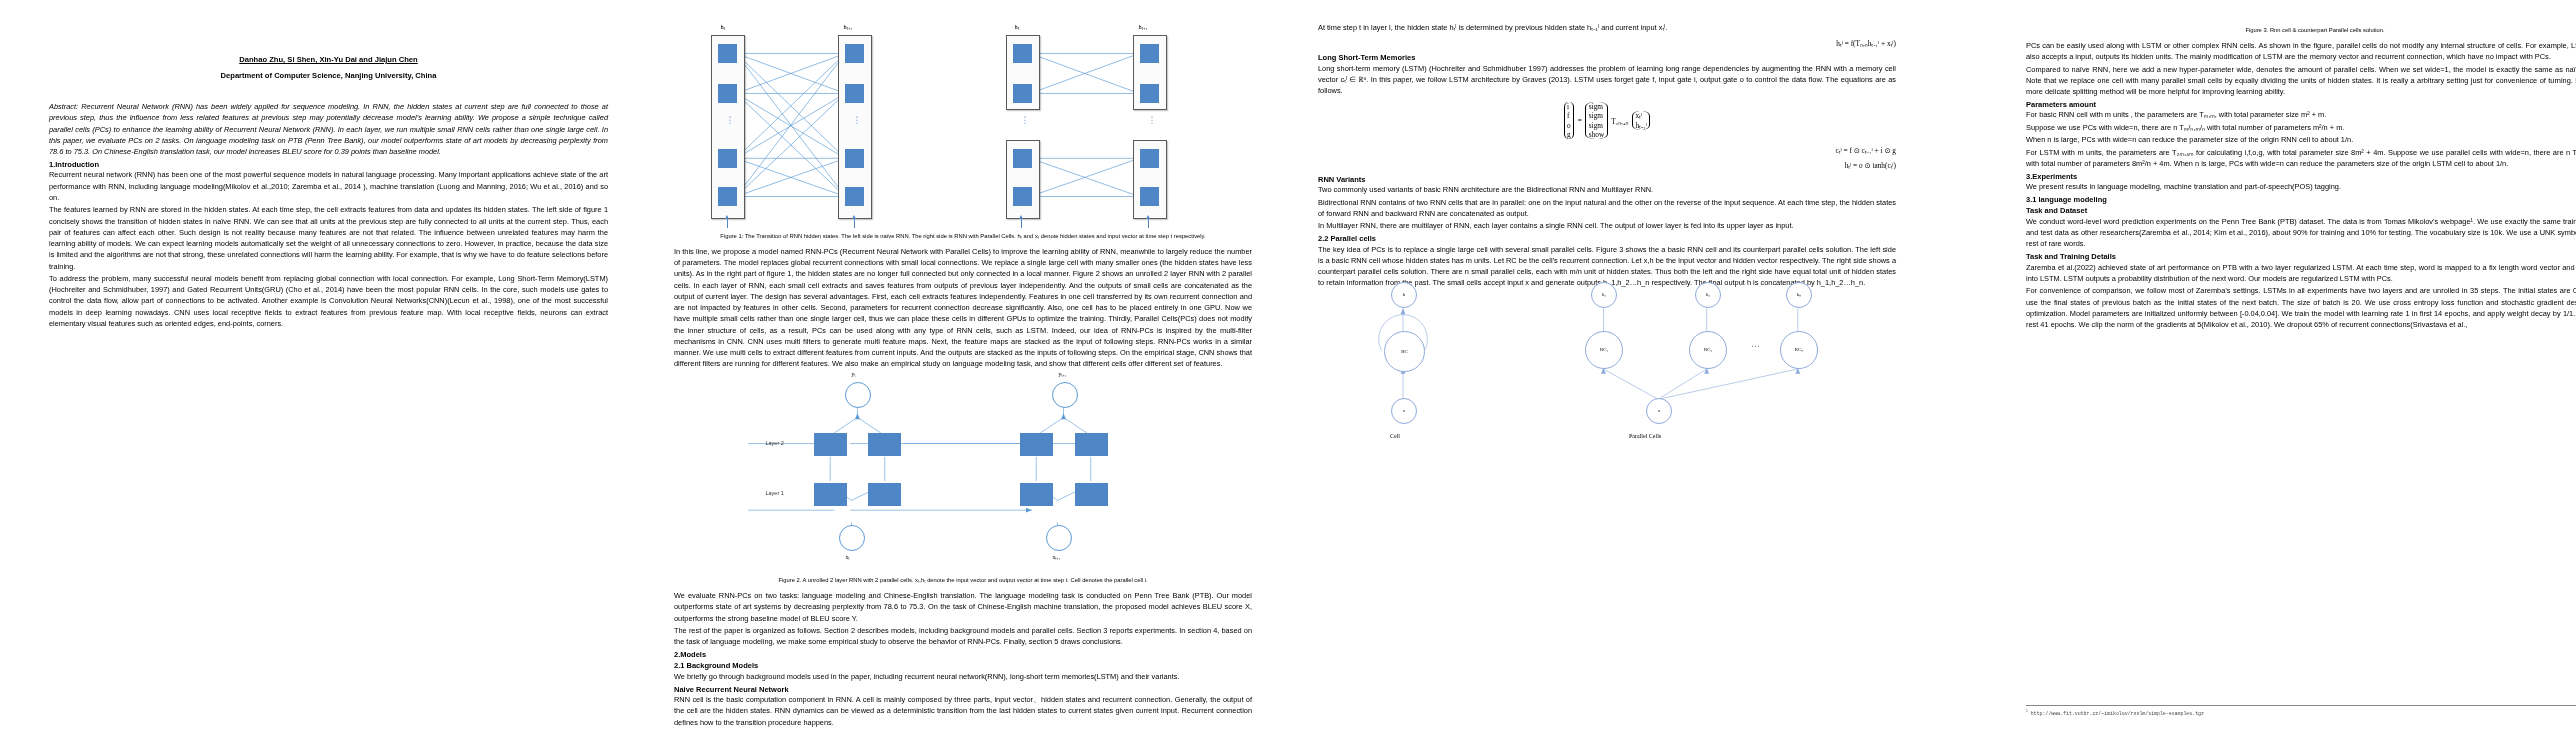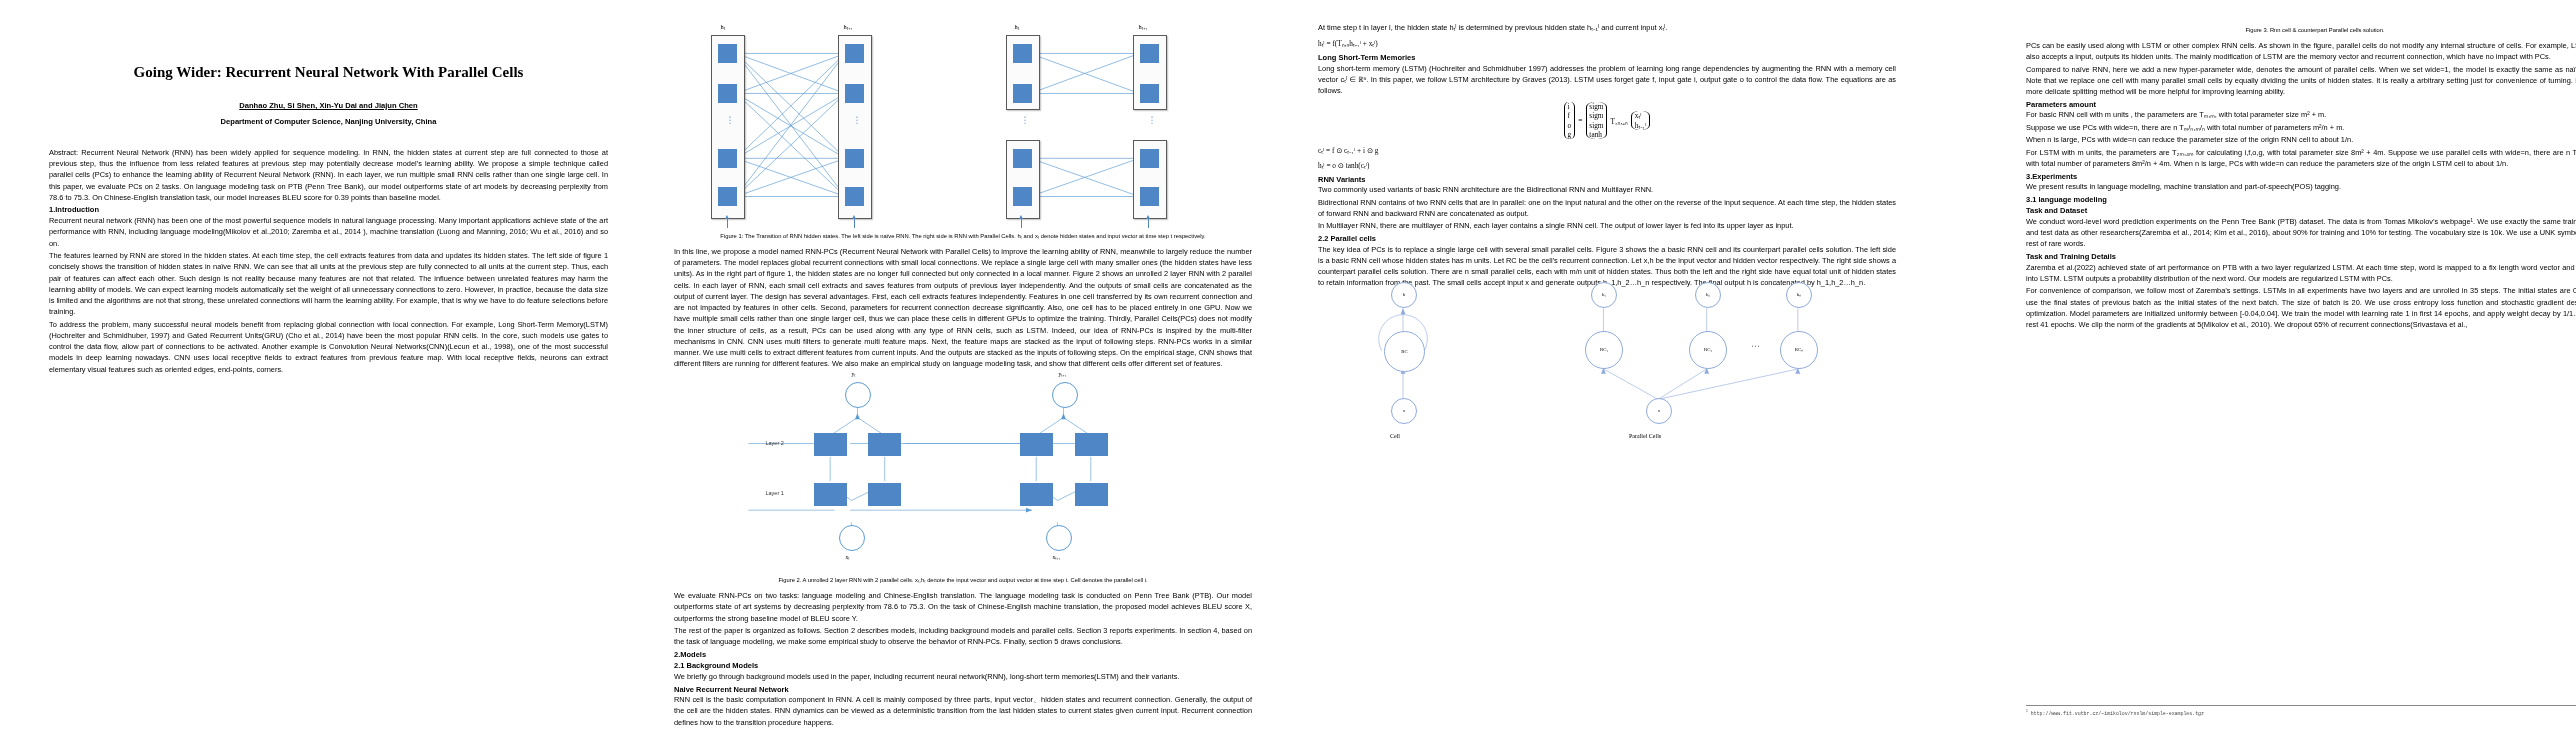--- a/index.html
+++ b/index.html
@@ -7,24 +7,24 @@
   .page{position:relative;width:2576px;height:729px;background:#fff;}
   .col{position:absolute;top:0;height:729px;box-sizing:border-box;}
   .c1{left:0;width:644px;padding:36px 36px 0 49px;}
   .c2{left:644px;width:644px;padding:22px 36px 0 30px;}
   .c3{left:1288px;width:644px;padding:22px 36px 0 30px;}
   .c4{left:1996px;width:644px;padding:22px 36px 0 30px;}
   .title{font-family:"Liberation Serif",serif;font-weight:bold;font-size:15px;line-height:1.35;text-align:center;margin:25.5px 0 0 0;}
   .authors{font-weight:bold;font-size:7.6px;text-align:center;margin-top:18px;line-height:1.5;text-decoration:underline;}
   .affil{font-weight:bold;font-size:7.6px;text-align:center;margin-top:6px;}
   p.body{font-size:7.4px;line-height:1.52;text-align:justify;margin:0 0 1.2px 0;}
-  p.body.first{margin-top:20.7px;}
+  p.body.first{margin-top:20.7px;font-style:italic;}
   h3.sec{font-size:7.5px;font-weight:bold;margin:2.4px 0 0.6px 0;}
   .cap{font-size:5.8px;text-align:center;line-height:1.45;margin:3.6px 0 6px 0;}
-  .eq{font-family:"Liberation Serif",serif;font-size:7.3px;text-align:left;margin:4.9px 0;}
+  .eq{font-family:"Liberation Serif",serif;font-size:7.3px;text-align:right;margin:4.9px 0;}
   .eqblk{display:flex;justify-content:center;align-items:center;gap:3.6px;font-family:"Liberation Serif",serif;font-size:7.3px;margin:6px 0;}
   .matrix{display:inline-flex;flex-direction:column;line-height:1.25;padding:0 2.4px;border-left:0.9px solid #000;border-right:0.9px solid #000;border-radius:44%/4.9px;}
   .fnote{position:absolute;bottom:13.4px;left:30px;width:583px;font-size:4.9px;color:#444;border-top:0.6px solid #888;padding-top:3px;font-family:"Liberation Mono",monospace;}
   .fnote sup{font-family:"Liberation Sans",sans-serif;}
   sub,sup{font-size:0.68em;}
   
   .fig1{position:relative;width:571px;height:200px;margin:6px auto 0 auto;}
   .netbox{position:absolute;border:1px solid #595959;background:#fbfbfb;box-shadow:0.6px 1.2px 1.2px rgba(0,0,0,.25);}
   .unit{position:absolute;background:#4f86c6;}
   .vdots{position:absolute;color:#4f86c6;font-size:9px;letter-spacing:0;line-height:.8;}
@@ -40,21 +40,20 @@
   .fig3{position:relative;width:595px;height:182px;margin:0 auto;}
   .node{position:absolute;border:0.8px solid #8faadc;border-radius:50%;background:#fff;font-size:4.9px;text-align:center;font-family:"Liberation Serif",serif;}
   svg{position:absolute;top:0;left:0;overflow:visible;}
 </style>
 </head>
 <body>
 
 <div class="page">
 
   <div class="col c1">
-    <div class="title">Going Wider: Recurrent Neural Network With Parallel Cells</div>
     <div class="authors">Danhao Zhu, Si Shen, Xin-Yu Dai and Jiajun Chen</div>
     <div class="affil">Department of Computer Science, Nanjing University, China</div>
     <p class="body first">Abstract: Recurrent Neural Network (RNN) has been widely applied for sequence modeling. In RNN, the hidden states at current step are full connected to those at previous step, thus the influence from less related features at previous step may potentially decrease model’s learning ability. We propose a simple technique called parallel cells (PCs) to enhance the learning ability of Recurrent Neural Network (RNN). In each layer, we run multiple small RNN cells rather than one single large cell. In this paper, we evaluate PCs on 2 tasks. On language modeling task on PTB (Penn Tree Bank), our model outperforms state of art models by decreasing perplexity from 78.6 to 75.3. On Chinese-English translation task, our model increases BLEU score for 0.39 points than baseline model.</p>
     <h3 class="sec">1.Introduction</h3>
     <p class="body">Recurrent neural network (RNN) has been one of the most powerful sequence models in natural language processing. Many important applications achieve state of the art performance with RNN, including language modeling(Mikolov et al.,2010; Zaremba et al., 2014 ), machine translation (Luong and Manning, 2016; Wu et al., 2016) and so on.</p>
     <p class="body">The features learned by RNN are stored in the hidden states. At each time step, the cell extracts features from data and updates its hidden states. The left side of figure 1 concisely shows the transition of hidden states in naïve RNN. We can see that all units at the previous step are fully connected to all units at the current step. Thus, each pair of features can affect each other. Such design is not reality because many features are not that related. The influence between unrelated features may harm the learning ability of models. We can expect learning models automatically set the weight of all unnecessary connections to zero. However, in practice, because the data size is limited and the algorithms are not that strong, these unrelated connections will harm the learning ability. For example, that is why we have to do feature selections before training.</p>
     <p class="body">To address the problem, many successful neural models benefit from replacing global connection with local connection. For example, Long Short-Term Memory(LSTM) (Hochreiter and Schmidhuber, 1997) and Gated Recurrent Units(GRU) (Cho et al., 2014) have been the most popular RNN cells. In the core, such models use gates to control the data flow, allow part of connections to be activated. Another example is Convolution Neural Networks(CNN)(Lecun et al., 1998), one of the most successful models in deep learning nowadays. CNN uses local receptive fields to extract features from previous feature map. With local receptive fields, neurons can extract elementary visual features such as oriented edges, end-points, corners.</p>
   </div>
 
   <div class="col c2">
@@ -222,21 +221,21 @@
         <span>i</span>
         <span>f</span>
         <span>o</span>
         <span>g</span>
       </span>
       <span>=</span>
       <span class="matrix">
         <span>sigm</span>
         <span>sigm</span>
         <span>sigm</span>
-        <span>tanh</span>
+        <span>show</span>
       </span>
       <span>T₂ₙ,₄ₙ</span>
       <span class="matrix">
         <span>xₜˡ</span>
         <span>hₜ₋₁ˡ</span>
       </span>
     </div>
     <div class="eq">cₜˡ = f ⊙ cₜ₋₁ˡ + i ⊙ g</div>
     <div class="eq">hₜˡ = o ⊙ tanh(cₜˡ)</div>
 

